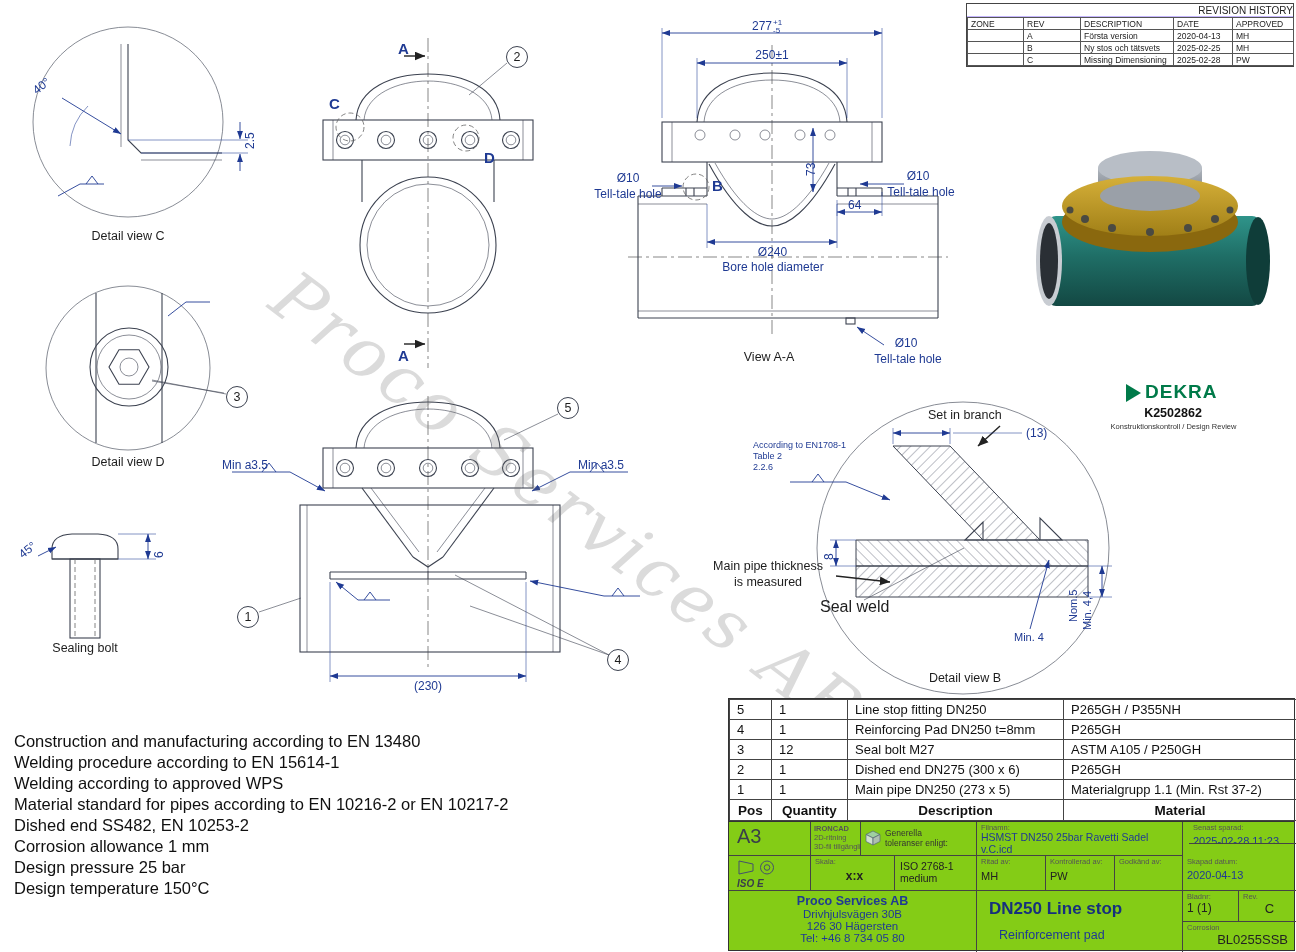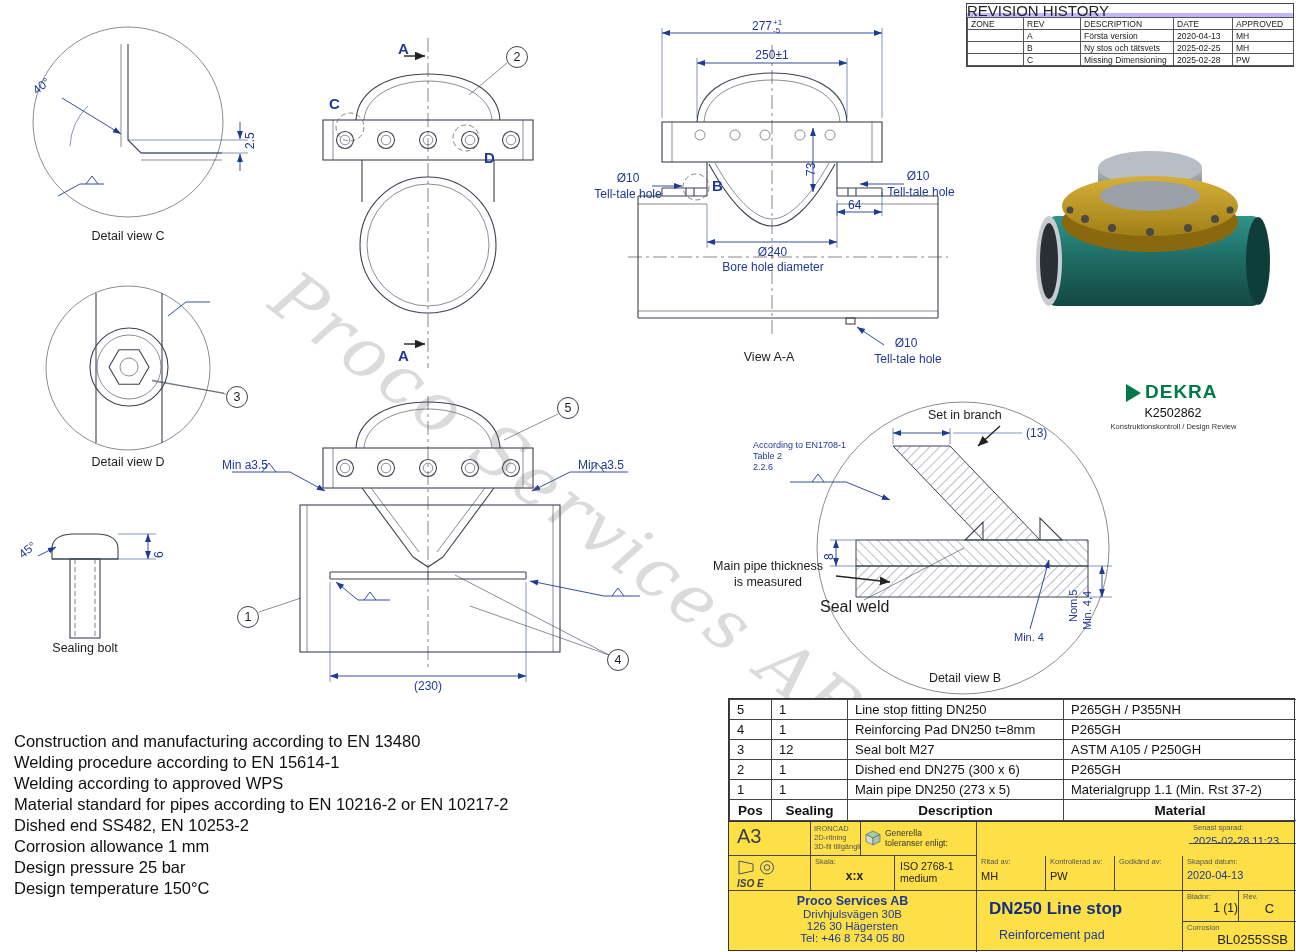--- a/index.html
+++ b/index.html
@@ -23,30 +23,30 @@
   
   svg .m{stroke:#3c4250;stroke-width:1.1;fill:none}
   svg .t{stroke:#3c4250;stroke-width:0.6;fill:none}
   svg .d{stroke:#1f3a93;stroke-width:0.9;fill:none}
   svg .e{stroke:#1f3a93;stroke-width:0.55;fill:none}
   svg .cl{stroke:#555;stroke-width:0.7;fill:none;stroke-dasharray:14 4 3 4}
   svg .dash{stroke:#666;stroke-width:0.8;fill:none;stroke-dasharray:5 3}
   svg .k{stroke:#222;stroke-width:1.4;fill:none}
   
   .rev{position:absolute;left:966px;top:3px;width:328px;border:1px solid #444;font-size:8.5px;color:#222;background:#fff;z-index:5}
-  .rev .t1{text-align:left;font-size:15px;height:13px;line-height:13px;border-bottom:4px solid #c4b5fd}
+  .rev .t1{text-align:right;font-size:10px;height:13px;line-height:13px;border-bottom:1px solid #c4b5fd}
   .rev table{width:100%;border-collapse:collapse;table-layout:fixed}
   .rev td{border:0.8px solid #555;padding:0 3px;height:12px;white-space:nowrap;overflow:hidden}
   
   .bom{position:absolute;left:728px;top:698px;width:567px;border:1.2px solid #333;background:#fff;z-index:5}
   .bom table{width:100%;border-collapse:collapse;table-layout:fixed;font-size:13px;color:#111}
   .bom td{border:0.9px solid #444;padding:0 7px;height:20px;white-space:nowrap;overflow:hidden}
   .bom tr.h td{font-weight:bold;text-align:center;font-size:13.5px;height:21px}
   
-  .tb{position:absolute;left:728px;top:821px;width:567px;height:130px;border:1.2px solid #333;background:#fde047;font-size:10px;z-index:5}
+  .tb{position:absolute;left:728px;top:821px;width:567px;height:130px;border:1.2px solid #333;background:#84cc16;font-size:10px;z-index:5}
   .tb .cell{position:absolute;border-right:1px solid #444;border-bottom:1px solid #444;overflow:hidden}
   .tiny{font-size:7.5px;color:#555;white-space:nowrap}
   .blue{color:#1f3a93}
 </style>
 </head>
 <body>
 
 <div id="sheet">
 
   <svg width="1296" height="952" class="abs" style="left:0;top:0;z-index:1">
@@ -332,21 +332,21 @@
   <div class="abs dim ctr" style="left:888px;top:169px;width:60px;z-index:5">Ø10</div>
   <div class="abs dim ctr" style="left:866px;top:185px;width:110px;z-index:5">Tell-tale hole</div>
   <div class="abs dim ctr" style="left:745px;top:245px;width:55px;z-index:5">Ø240</div>
   <div class="abs dim ctr" style="left:703px;top:260px;width:140px;z-index:5">Bore hole diameter</div>
   <div class="abs sec" style="left:712px;top:177px;z-index:5">B</div>
   <div class="abs dim ctr" style="left:876px;top:336px;width:60px;z-index:5">Ø10</div>
   <div class="abs dim ctr" style="left:853px;top:352px;width:110px;z-index:5">Tell-tale hole</div>
   <div class="abs lab ctr" style="left:738px;top:350px;width:62px;z-index:5">View A-A</div>
 
   <div class="abs" style="left:1145px;top:381px;font-size:19px;font-weight:bold;letter-spacing:1px;color:#007a49;z-index:5">DEKRA</div>
-  <div class="abs ctr" style="left:1118px;top:406px;width:110px;font-size:12.5px;font-weight:normal;color:#111;z-index:5">K2502862</div>
+  <div class="abs ctr" style="left:1118px;top:406px;width:110px;font-size:12.5px;font-weight:bold;color:#111;z-index:5">K2502862</div>
   <div class="abs ctr" style="left:1086px;top:422px;width:175px;font-size:7.5px;color:#333;z-index:5">Konstruktionskontroll / Design Review</div>
 
   <div class="abs dim" style="left:222px;top:458px;z-index:5">Min a3.5</div>
   <div class="abs dim" style="left:578px;top:458px;z-index:5">Min a3.5</div>
   <div class="abs callout" style="left:557px;top:397px;z-index:5">
       <span>5</span>
     </div>
   <div class="abs callout" style="left:237px;top:606px;z-index:5">
       <span>1</span>
     </div>
@@ -457,56 +457,60 @@
         <td>P265GH</td>
       </tr>
       <tr>
         <td>1</td>
         <td>1</td>
         <td>Main pipe DN250 (273 x 5)</td>
         <td>Materialgrupp 1.1 (Min. Rst 37-2)</td>
       </tr>
       <tr class="h">
         <td>Pos</td>
-        <td>Sealing</td>
+        <td>Quantity</td>
         <td>Description</td>
         <td>Material</td>
       </tr>
     </tbody>
       </table>
   </div>
 
   <div class="tb">
     <div class="cell" style="left:0;top:0;width:82px;height:34px">
       <div style="font-size:20px;color:#3a3f4a;padding:3px 0 0 8px">A3</div>
     </div>
     <div class="cell" style="left:0;top:34px;width:82px;height:35px">
       <svg width="60" height="18" style="margin:2px 0 0 6px">
         <path d="M4,3 L18,6 L18,13 L4,16 Z" fill="none" stroke="#44506e" stroke-width="1"></path>
         <circle cx="32" cy="9.5" r="6.5" fill="none" stroke="#44506e" stroke-width="1"></circle>
         <circle cx="32" cy="9.5" r="2.8" fill="none" stroke="#44506e" stroke-width="1"></circle>
       </svg>
       <div style="font-size:10px;font-style:italic;font-weight:bold;color:#3a3f4a;padding-left:8px">ISO E</div>
     </div>
     <div class="cell" style="left:82px;top:0;width:50px;height:34px;padding:2px 0 0 3px">
-      <div class="tiny" style="font-weight:normal">IRONCAD</div>
+      <div class="tiny" style="font-weight:bold">IRONCAD</div>
       <div class="tiny">2D-ritning</div>
       <div class="tiny">3D-fil tillgänglig</div>
     </div>
     <div class="cell" style="left:132px;top:0;width:116px;height:34px">
       <svg width="16" height="16" style="position:absolute;left:4px;top:8px">
         <path d="M8,1 L15,4.5 L8,8 L1,4.5 Z" fill="#9fd0a0" stroke="#567" stroke-width="0.7"></path>
         <path d="M1,4.5 L8,8 L8,15 L1,11.5 Z" fill="#cfe0d0" stroke="#567" stroke-width="0.7"></path>
         <path d="M15,4.5 L8,8 L8,15 L15,11.5 Z" fill="#aebfb0" stroke="#567" stroke-width="0.7"></path>
       </svg>
       <div style="position:absolute;left:24px;top:6px;font-size:8.5px;color:#333">
         <div>Generella</div>
         <div>toleranser enligt:</div>
       </div>
     </div>
+    <div class="cell" style="left:248px;top:0;width:206px;height:34px;padding:1px 0 0 4px">
+      <div class="tiny">Filnamn:</div>
+      <div class="blue" style="font-size:10.5px;line-height:11.5px;white-space:normal;padding-right:6px">HSMST DN250 25bar Ravetti Sadel v.C.icd</div>
+    </div>
     <div class="cell" style="left:460px;top:0;width:113px;height:22px;padding:1px 0 0 4px;border-right:none">
       <div class="tiny">Senast sparad:</div>
       <div class="blue" style="font-size:11px;padding-top:3px">2025-02-28 11:23</div>
     </div>
     <div class="cell" style="left:82px;top:34px;width:84px;height:35px;padding:1px 0 0 4px">
       <div class="tiny">Skala:</div>
       <div style="font-size:12px;font-weight:bold;text-align:center;padding-top:3px;color:#222">x:x</div>
     </div>
     <div class="cell" style="left:166px;top:34px;width:82px;height:35px;padding:4px 0 0 5px">
       <div style="font-size:10.5px;color:#222">ISO 2768-1</div>
@@ -533,21 +537,21 @@
       <div class="blue" style="font-size:11.5px">Drivhjulsvägen 30B</div>
       <div class="blue" style="font-size:11.5px">126 30 Hägersten</div>
       <div class="blue" style="font-size:11.5px">Tel: +46 8 734 05 80</div>
     </div>
     <div class="cell" style="left:248px;top:69px;width:206px;height:61px;border-bottom:none;padding:8px 0 0 12px">
       <div style="font-size:17px;font-weight:bold;color:#16307d">DN250 Line stop</div>
       <div class="blue" style="font-size:12.5px;padding:9px 0 0 10px">Reinforcement pad</div>
     </div>
     <div class="cell" style="left:454px;top:69px;width:56px;height:31px;padding:1px 0 0 4px">
       <div class="tiny">Bladnr:</div>
-      <div style="font-size:12px;text-align:right;color:#222">1 (1)</div>
+      <div style="font-size:12px;text-align:left;color:#222">1 (1)</div>
     </div>
     <div class="cell" style="left:510px;top:69px;width:57px;height:31px;padding:1px 0 0 4px;border-right:none">
       <div class="tiny">Rev.</div>
       <div style="font-size:13px;text-align:center;color:#222">C</div>
     </div>
     <div class="cell" style="left:454px;top:100px;width:113px;height:30px;padding:1px 0 0 4px;border-right:none;border-bottom:none">
       <div class="tiny">Corrosion</div>
       <div style="font-size:13px;text-align:right;padding-right:8px;color:#222">BL0255SSB</div>
     </div>
   </div>

